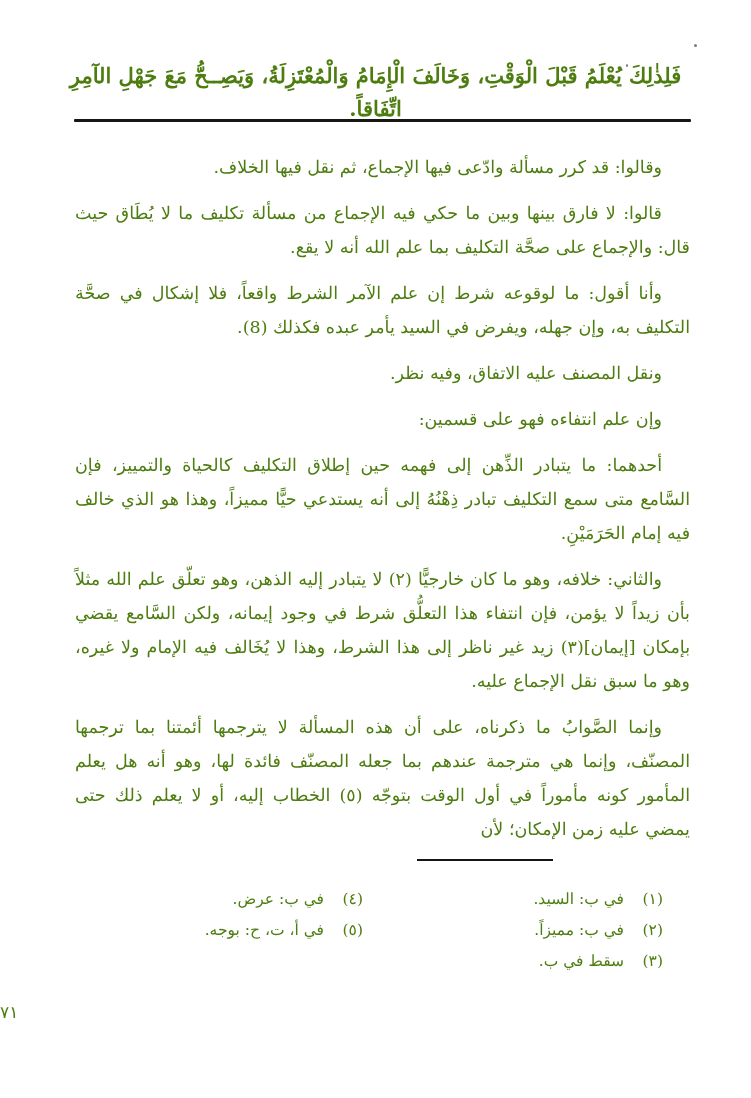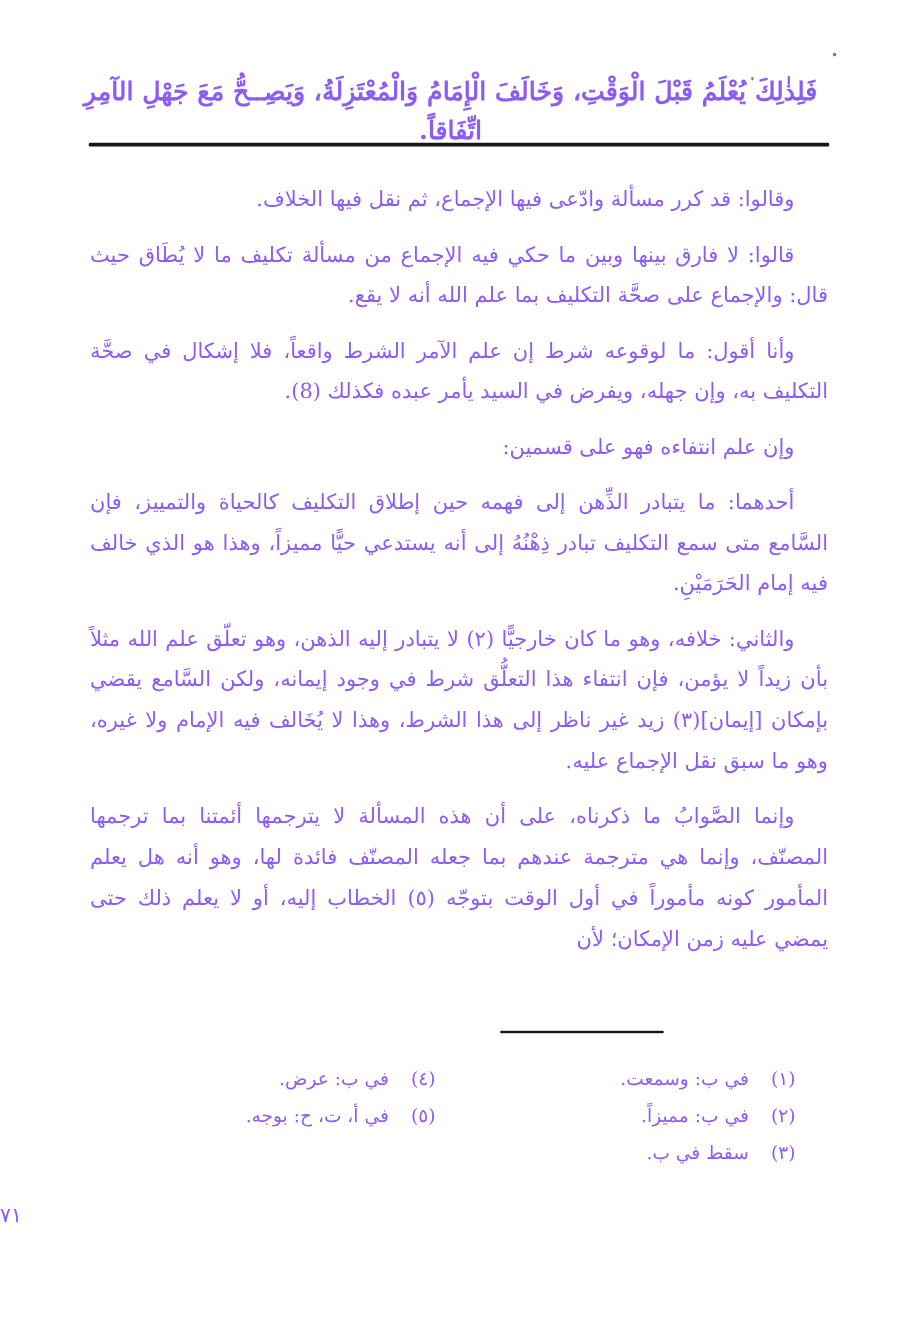--- a/index.html
+++ b/index.html
@@ -1,21 +1,21 @@
 <!DOCTYPE html>
 <html lang="ar" dir="rtl"><head>
 <meta charset="utf-8">
 <style>
   html,body{margin:0;padding:0;background:#e8e8e8;}
   .sheet{
     position:relative;
     width:751px;height:1098px;
     margin:0 auto;
     background:#ffffff;
-    color:#8b5cf6;
+    color:#4d7c0f;
     font-family:"DejaVu Serif", serif;
     overflow:hidden;
   }
   
   .matn{
     position:absolute;top:60px;right:58px;left:58px;
     direction:rtl;text-align:center;
     font-size:21px;font-weight:700;line-height:1.55;
     letter-spacing:.2px;
   }
@@ -58,32 +58,33 @@
 
 <div class="sheet">
 
   <div class="matn">فَلِذٰلِكَ يُعْلَمُ قَبْلَ الْوَقْتِ، وَخَالَفَ الْإِمَامُ وَالْمُعْتَزِلَةُ، وَيَصِــحُّ مَعَ جَهْلِ الآمِرِ اتِّفَاقاً.</div>
   <div class="header-rule"></div>
 
   <div class="body-text">
     <p>وقالوا: قد كرر مسألة وادّعى فيها الإجماع، ثم نقل فيها الخلاف.</p>
     <p>قالوا: لا فارق بينها وبين ما حكي فيه الإجماع من مسألة تكليف ما لا يُطَاق حيث قال: والإجماع على صحَّة التكليف بما علم الله أنه لا يقع.</p>
     <p>وأنا أقول: ما لوقوعه شرط إن علم الآمر الشرط واقعاً، فلا إشكال في صحَّة التكليف به، وإن جهله، ويفرض في السيد يأمر عبده  فكذلك (8).</p>
+    <p>ونقل المصنف عليه الاتفاق، وفيه نظر.</p>
     <p>وإن علم انتفاءه فهو على قسمين:</p>
     <p>أحدهما: ما يتبادر الذِّهن إلى فهمه حين إطلاق التكليف كالحياة والتمييز، فإن السَّامع متى سمع التكليف تبادر ذِهْنُهُ إلى أنه يستدعي حيًّا مميزاً، وهذا هو الذي خالف فيه إمام الحَرَمَيْنِ.</p>
     <p>والثاني: خلافه، وهو ما كان خارجيًّا (٢) لا يتبادر إليه الذهن، وهو تعلّق علم الله مثلاً بأن زيداً لا يؤمن، فإن انتفاء هذا التعلُّق شرط في وجود إيمانه، ولكن السَّامع يقضي بإمكان [إيمان](٣) زيد غير ناظر إلى هذا الشرط، وهذا لا يُخَالف فيه الإمام ولا غيره، وهو ما سبق نقل الإجماع عليه.</p>
     <p>وإنما الصَّوابُ ما ذكرناه، على أن هذه المسألة لا يترجمها أئمتنا بما ترجمها المصنّف، وإنما هي مترجمة عندهم بما جعله المصنّف فائدة لها، وهو أنه هل يعلم المأمور كونه مأموراً في أول الوقت بتوجّه (٥) الخطاب إليه، أو لا يعلم ذلك حتى يمضي عليه زمن الإمكان؛ لأن</p>
   </div>
 
   <div class="fn-rule"></div>
 
   <div class="fn-col right">
     <div class="fn-row">
       <span class="fn-num">(١)</span>
-      <span class="fn-text">في ب: وسمعت.</span>
+      <span class="fn-text">في ب: السيد.</span>
     </div>
     <div class="fn-row">
       <span class="fn-num">(٢)</span>
       <span class="fn-text">في ب: مميزاً.</span>
     </div>
     <div class="fn-row">
       <span class="fn-num">(٣)</span>
       <span class="fn-text">سقط في ب.</span>
     </div>
   </div>

